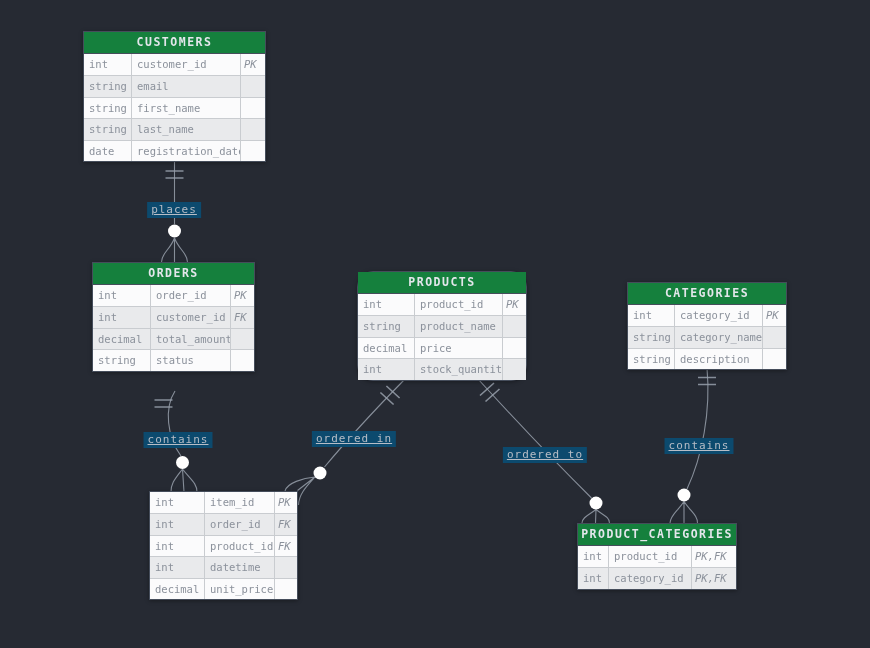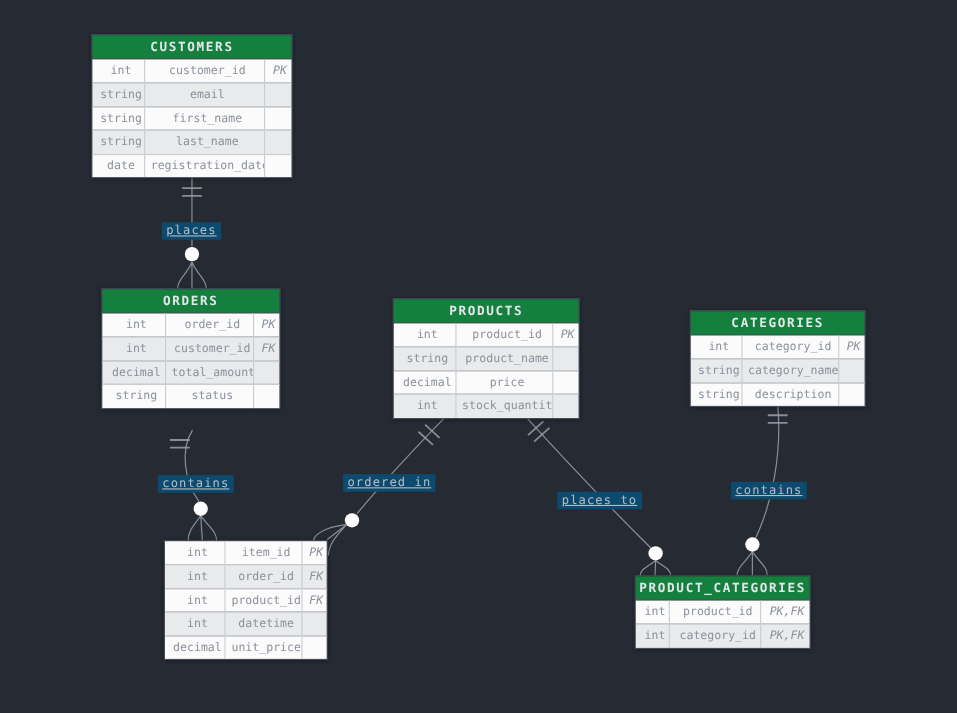--- a/index.html
+++ b/index.html
@@ -9,21 +9,21 @@
   #wires{position:absolute;left:0;top:0;width:870px;height:648px;}
   #wires path{fill:none;stroke:#98a0ab;stroke-width:1.1;opacity:.85;}
   #wires path.tick{stroke-width:1.6;}
   #wires circle{fill:#ffffff;stroke:none;}
 
   .table{position:absolute;border:1px solid #454d5b;box-sizing:border-box;
          font-size:10.5px;box-shadow:0 1px 4px rgba(0,0,0,.35);}
   .t-header{background:#15803d;color:#e3e6eb;height:21px;line-height:21px;
             text-align:center;font-size:11.5px;font-weight:bold;letter-spacing:1.5px;
             border-bottom:1px solid #454d5b;white-space:nowrap;overflow:hidden;}
-  .t-row{display:flex;height:21.4px;background:#fbfbfc;color:#8b919b;box-sizing:border-box;text-align:center;}
+  .t-row{display:flex;height:21.4px;background:#fbfbfc;color:#8b919b;box-sizing:border-box;}
   .t-row.alt{background:#e9eaec;}
   .t-row + .t-row{border-top:1px solid #c9ccd0;}
   .cell{line-height:20.4px;padding-left:5px;border-right:1px solid #c9ccd0;
         white-space:nowrap;overflow:hidden;box-sizing:border-box;flex:0 0 auto;}
   .cell.name{flex:1 1 auto;}
   .cell.key{border-right:none;padding-left:3px;font-style:italic;}
 
   .rel-label{position:absolute;transform:translate(-50%,-50%);
              background:#0c4a6e;color:#b7bdc6;padding:1px 4px 2px 4px;
              font-size:11px;letter-spacing:1px;white-space:nowrap;z-index:5;text-decoration:underline;}
@@ -115,21 +115,21 @@
         <div class="cell type" style="width: 58px;">decimal</div>
         <div class="cell name">total_amount</div>
         <div class="cell key" style="width: 23px;"></div>
       </div>
       <div class="t-row">
         <div class="cell type" style="width: 58px;">string</div>
         <div class="cell name">status</div>
         <div class="cell key" style="width: 23px;"></div>
       </div>
     </div>
-    <div class="table" style="left: 357px; top: 271px; width: 170px;">
+    <div class="table" style="left: 357px; top: 271px; width: 170px; border-radius: 16px;">
       <div class="t-header">PRODUCTS</div>
       <div class="t-row">
         <div class="cell type" style="width: 57px;">int</div>
         <div class="cell name">product_id</div>
         <div class="cell key" style="width: 23px;">PK</div>
       </div>
       <div class="t-row alt">
         <div class="cell type" style="width: 57px;">string</div>
         <div class="cell name">product_name</div>
         <div class="cell key" style="width: 23px;"></div>
@@ -199,15 +199,15 @@
       </div>
       <div class="t-row alt">
         <div class="cell type" style="width: 31px;">int</div>
         <div class="cell name">category_id</div>
         <div class="cell key" style="width: 44px;">PK,FK</div>
       </div>
     </div>
     <div class="rel-label" style="left: 174px; top: 210px;">places</div>
     <div class="rel-label" style="left: 178px; top: 440px;">contains</div>
     <div class="rel-label" style="left: 354px; top: 439px;">ordered in</div>
-    <div class="rel-label" style="left: 545px; top: 455px;">places to</div>
+    <div class="rel-label" style="left: 545px; top: 455px;">ordered to</div>
     <div class="rel-label" style="left: 699px; top: 446px;">contains</div>
   </div>
 
 </body></html>

